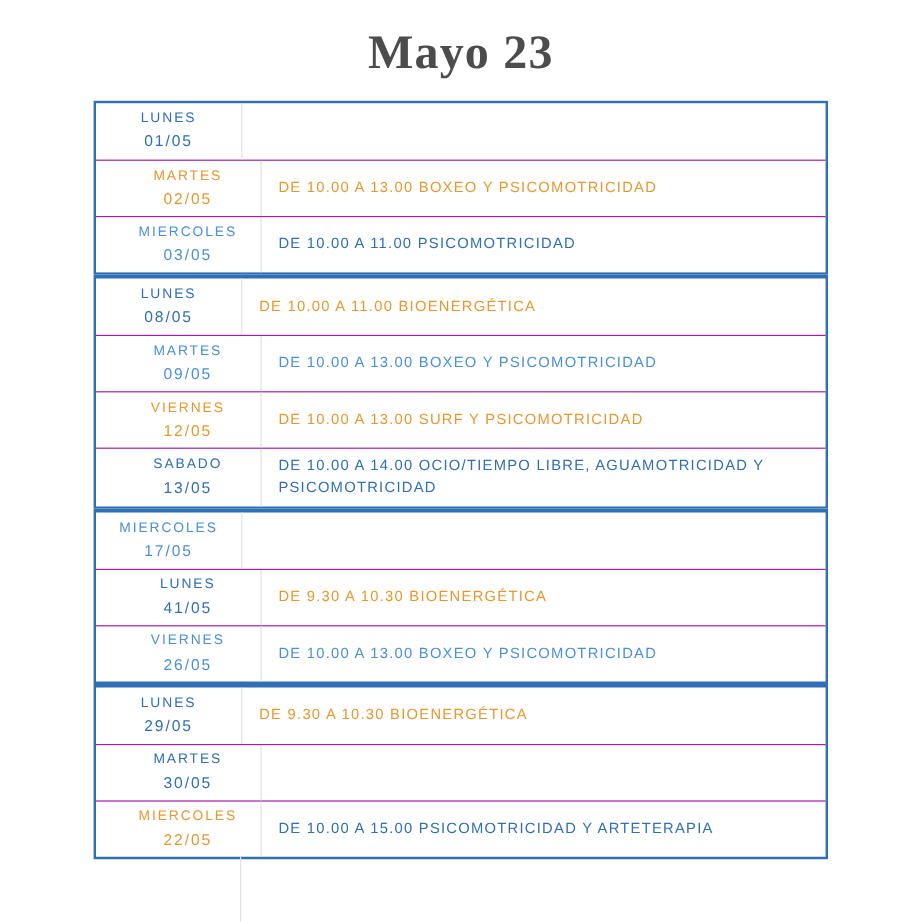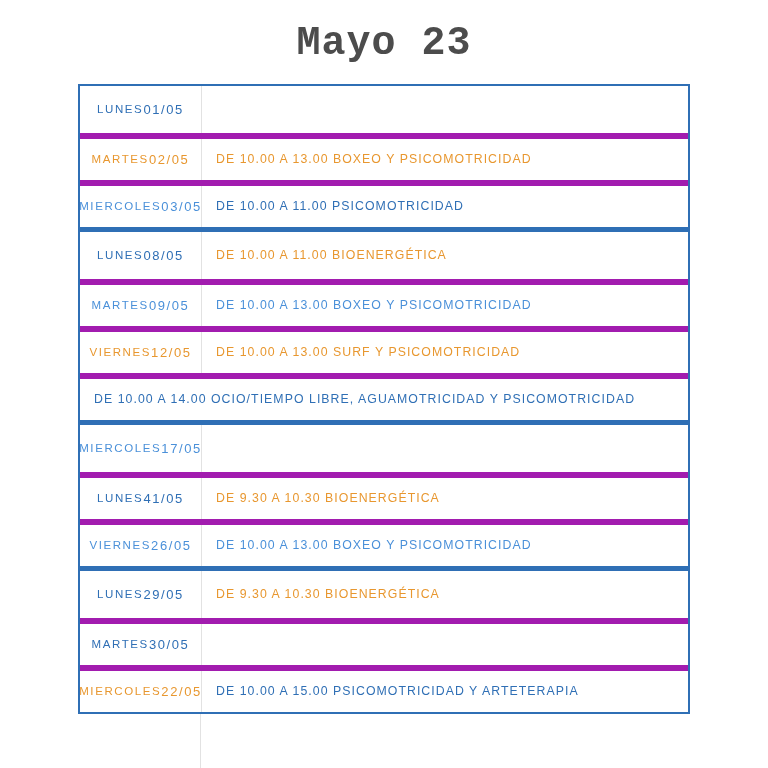--- a/index.html
+++ b/index.html
@@ -19,21 +19,21 @@
   .page {
     width: 768px;
     height: 768px;
     position: relative;
     box-sizing: border-box;
   }
 
   
   .title {
     text-align: center;
-    font-family: Liberation Mono, monospace;
+    font-family: Liberation Serif, serif;
     font-size: 40px;
     font-weight: 700;
     color: #4c4c4c;
     letter-spacing: 1px;
     padding-top: 22px;
     padding-bottom: 10px;
     line-height: 1.1;
   }
 
   
@@ -58,30 +58,31 @@
     border-top: 3px solid #2f6fb5;
   }
 
   .row {
     display: flex;
     align-items: stretch;
     min-height: 47px;
     box-sizing: border-box;
   }
   .row + .row {
-    border-top: 6px solid #a21caf;
+    border-top: 1px solid #a21caf;
+    padding-left: 16px;
   }
 
   .day {
     width: 122px;
     flex: 0 0 122px;
     border-right: 1px solid #e2e2e2;
     box-sizing: border-box;
     display: flex;
-    flex-direction: row;
+    flex-direction: column;
     align-items: center;
     justify-content: center;
     text-align: center;
     padding: 4px 2px;
   }
 
   .day-name {
     font-size: 11.5px;
     letter-spacing: 1.6px;
     line-height: 1.5;
@@ -176,20 +177,24 @@
         <div class="row">
           <div class="day">
             <div class="day-name c-orange">VIERNES</div>
             <div class="day-date c-orange">12/05</div>
           </div>
           <div class="desc">
             <div class="desc-text c-orange">DE 10.00 A 13.00 SURF Y PSICOMOTRICIDAD</div>
           </div>
         </div>
         <div class="row">
+          <div class="day">
+            <div class="day-name c-blue">SABADO</div>
+            <div class="day-date c-blue">13/05</div>
+          </div>
           <div class="desc">
             <div class="desc-text c-blue">DE 10.00 A 14.00 OCIO/TIEMPO LIBRE, AGUAMOTRICIDAD Y PSICOMOTRICIDAD</div>
           </div>
         </div>
       </div>
       <div class="block sep">
         <div class="row">
           <div class="day">
             <div class="day-name c-lightblue">MIERCOLES</div>
             <div class="day-date c-lightblue">17/05</div>

